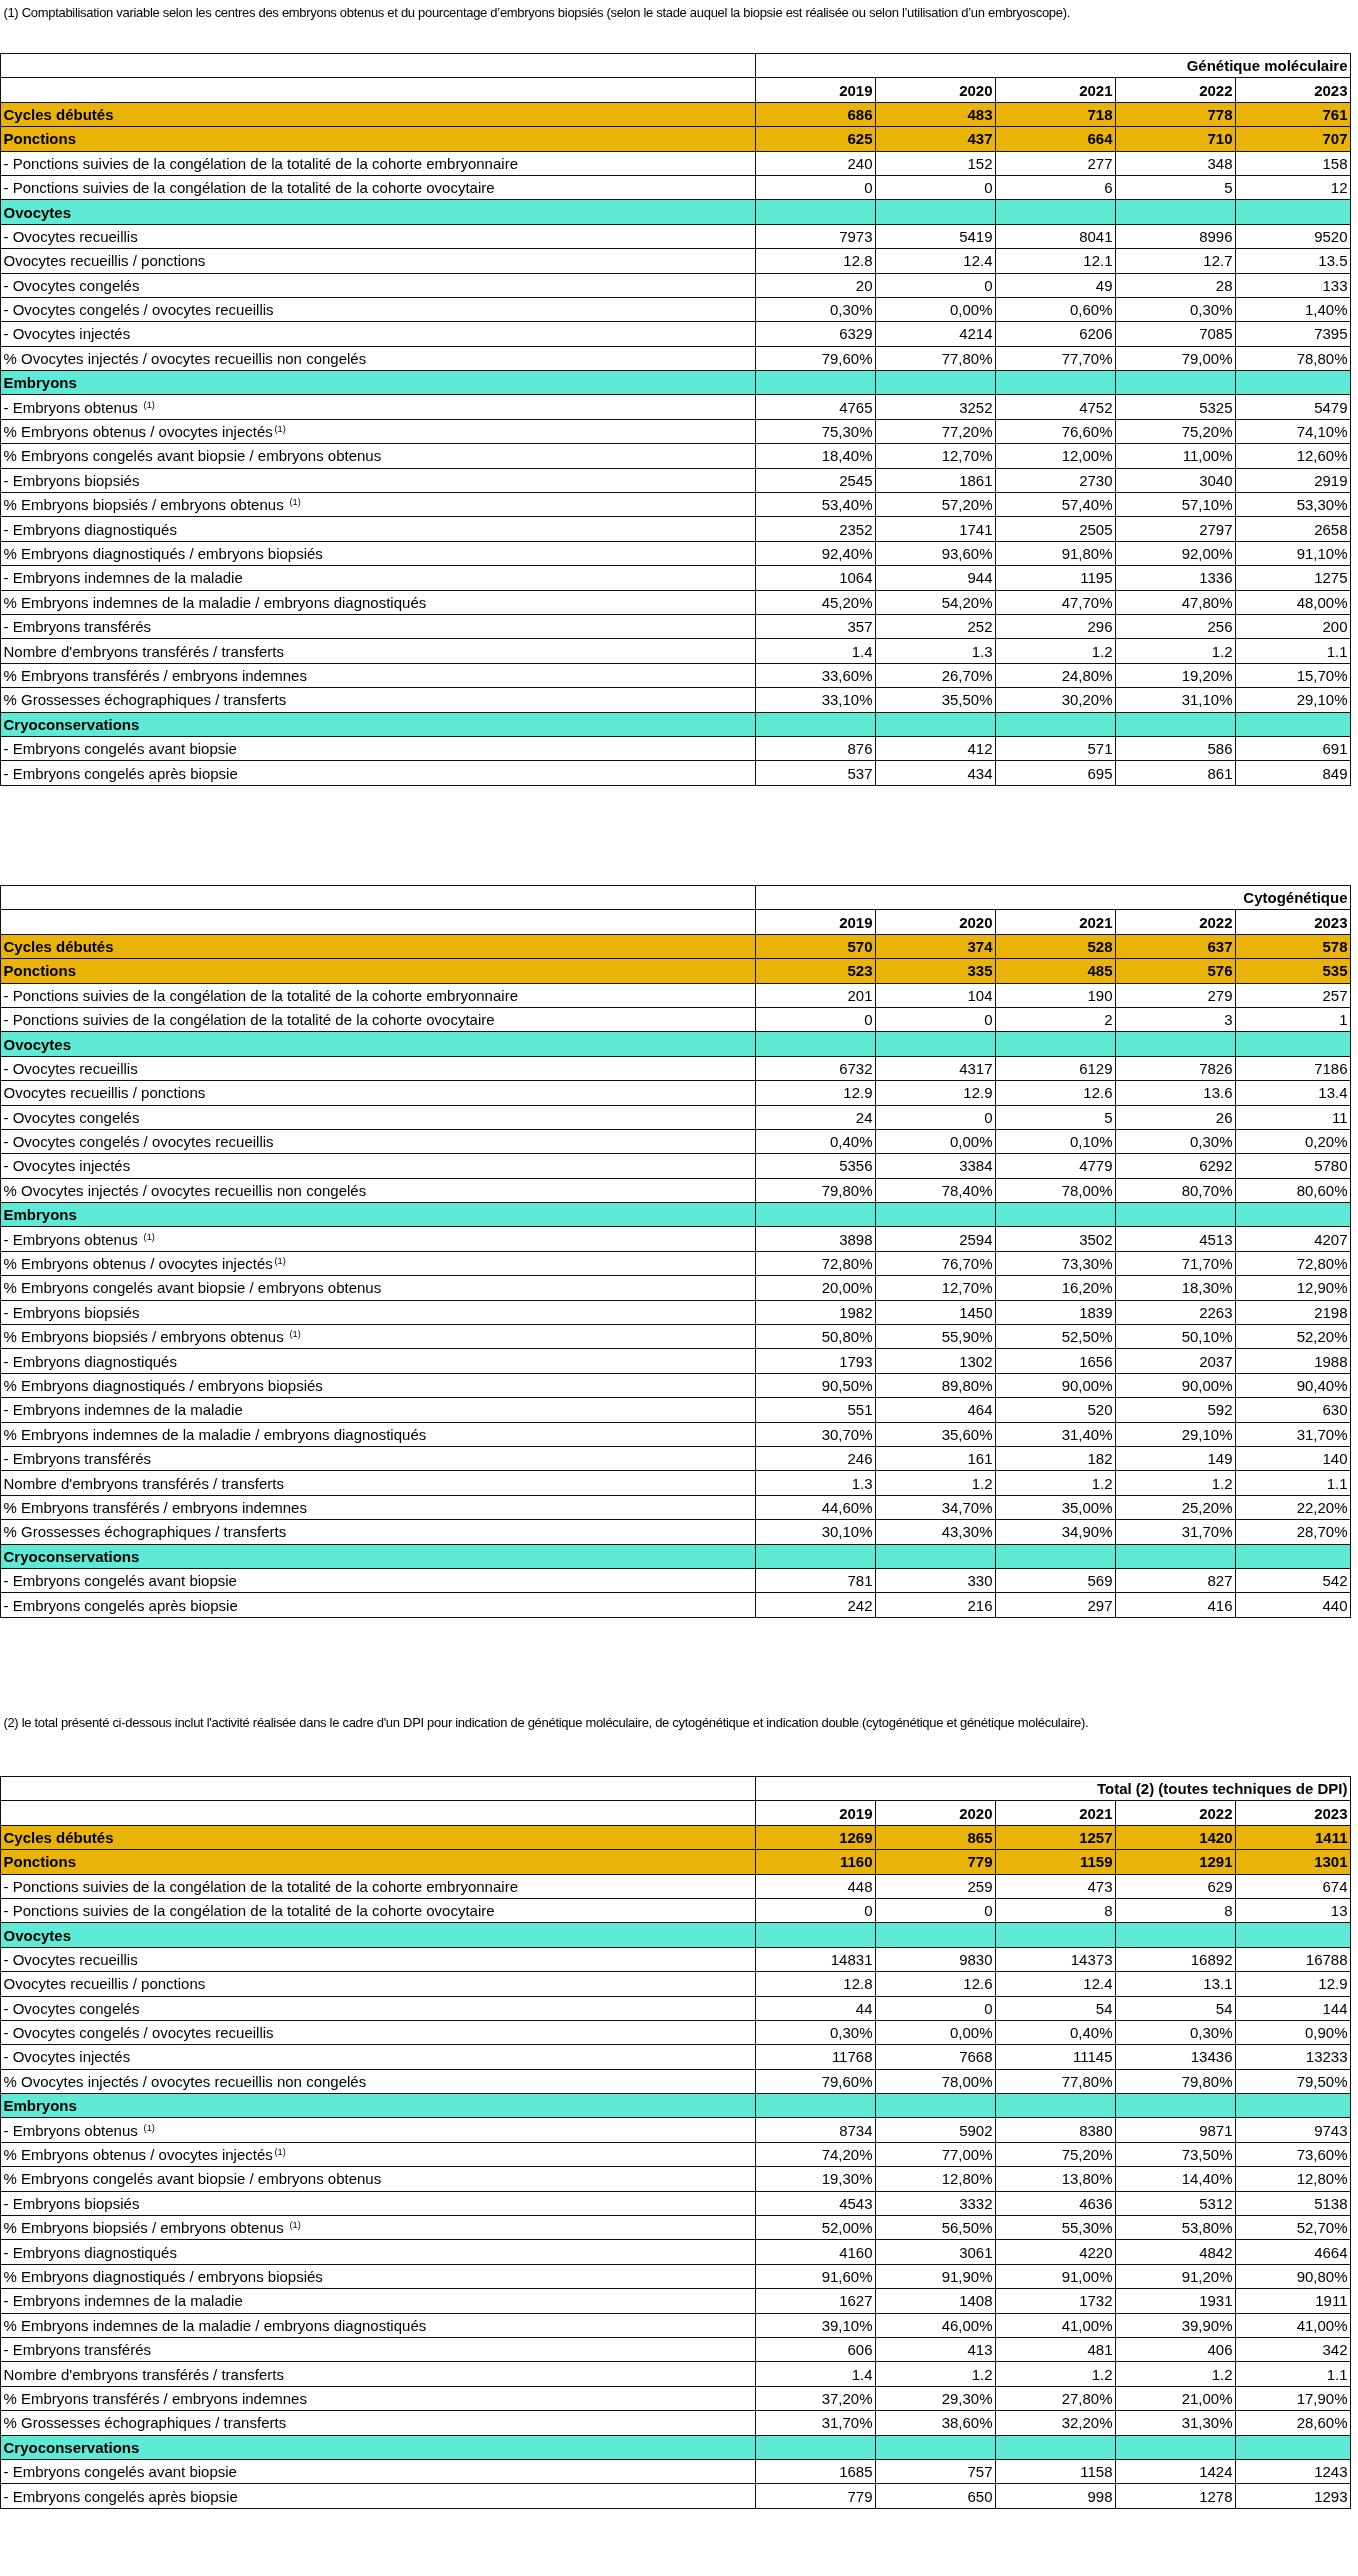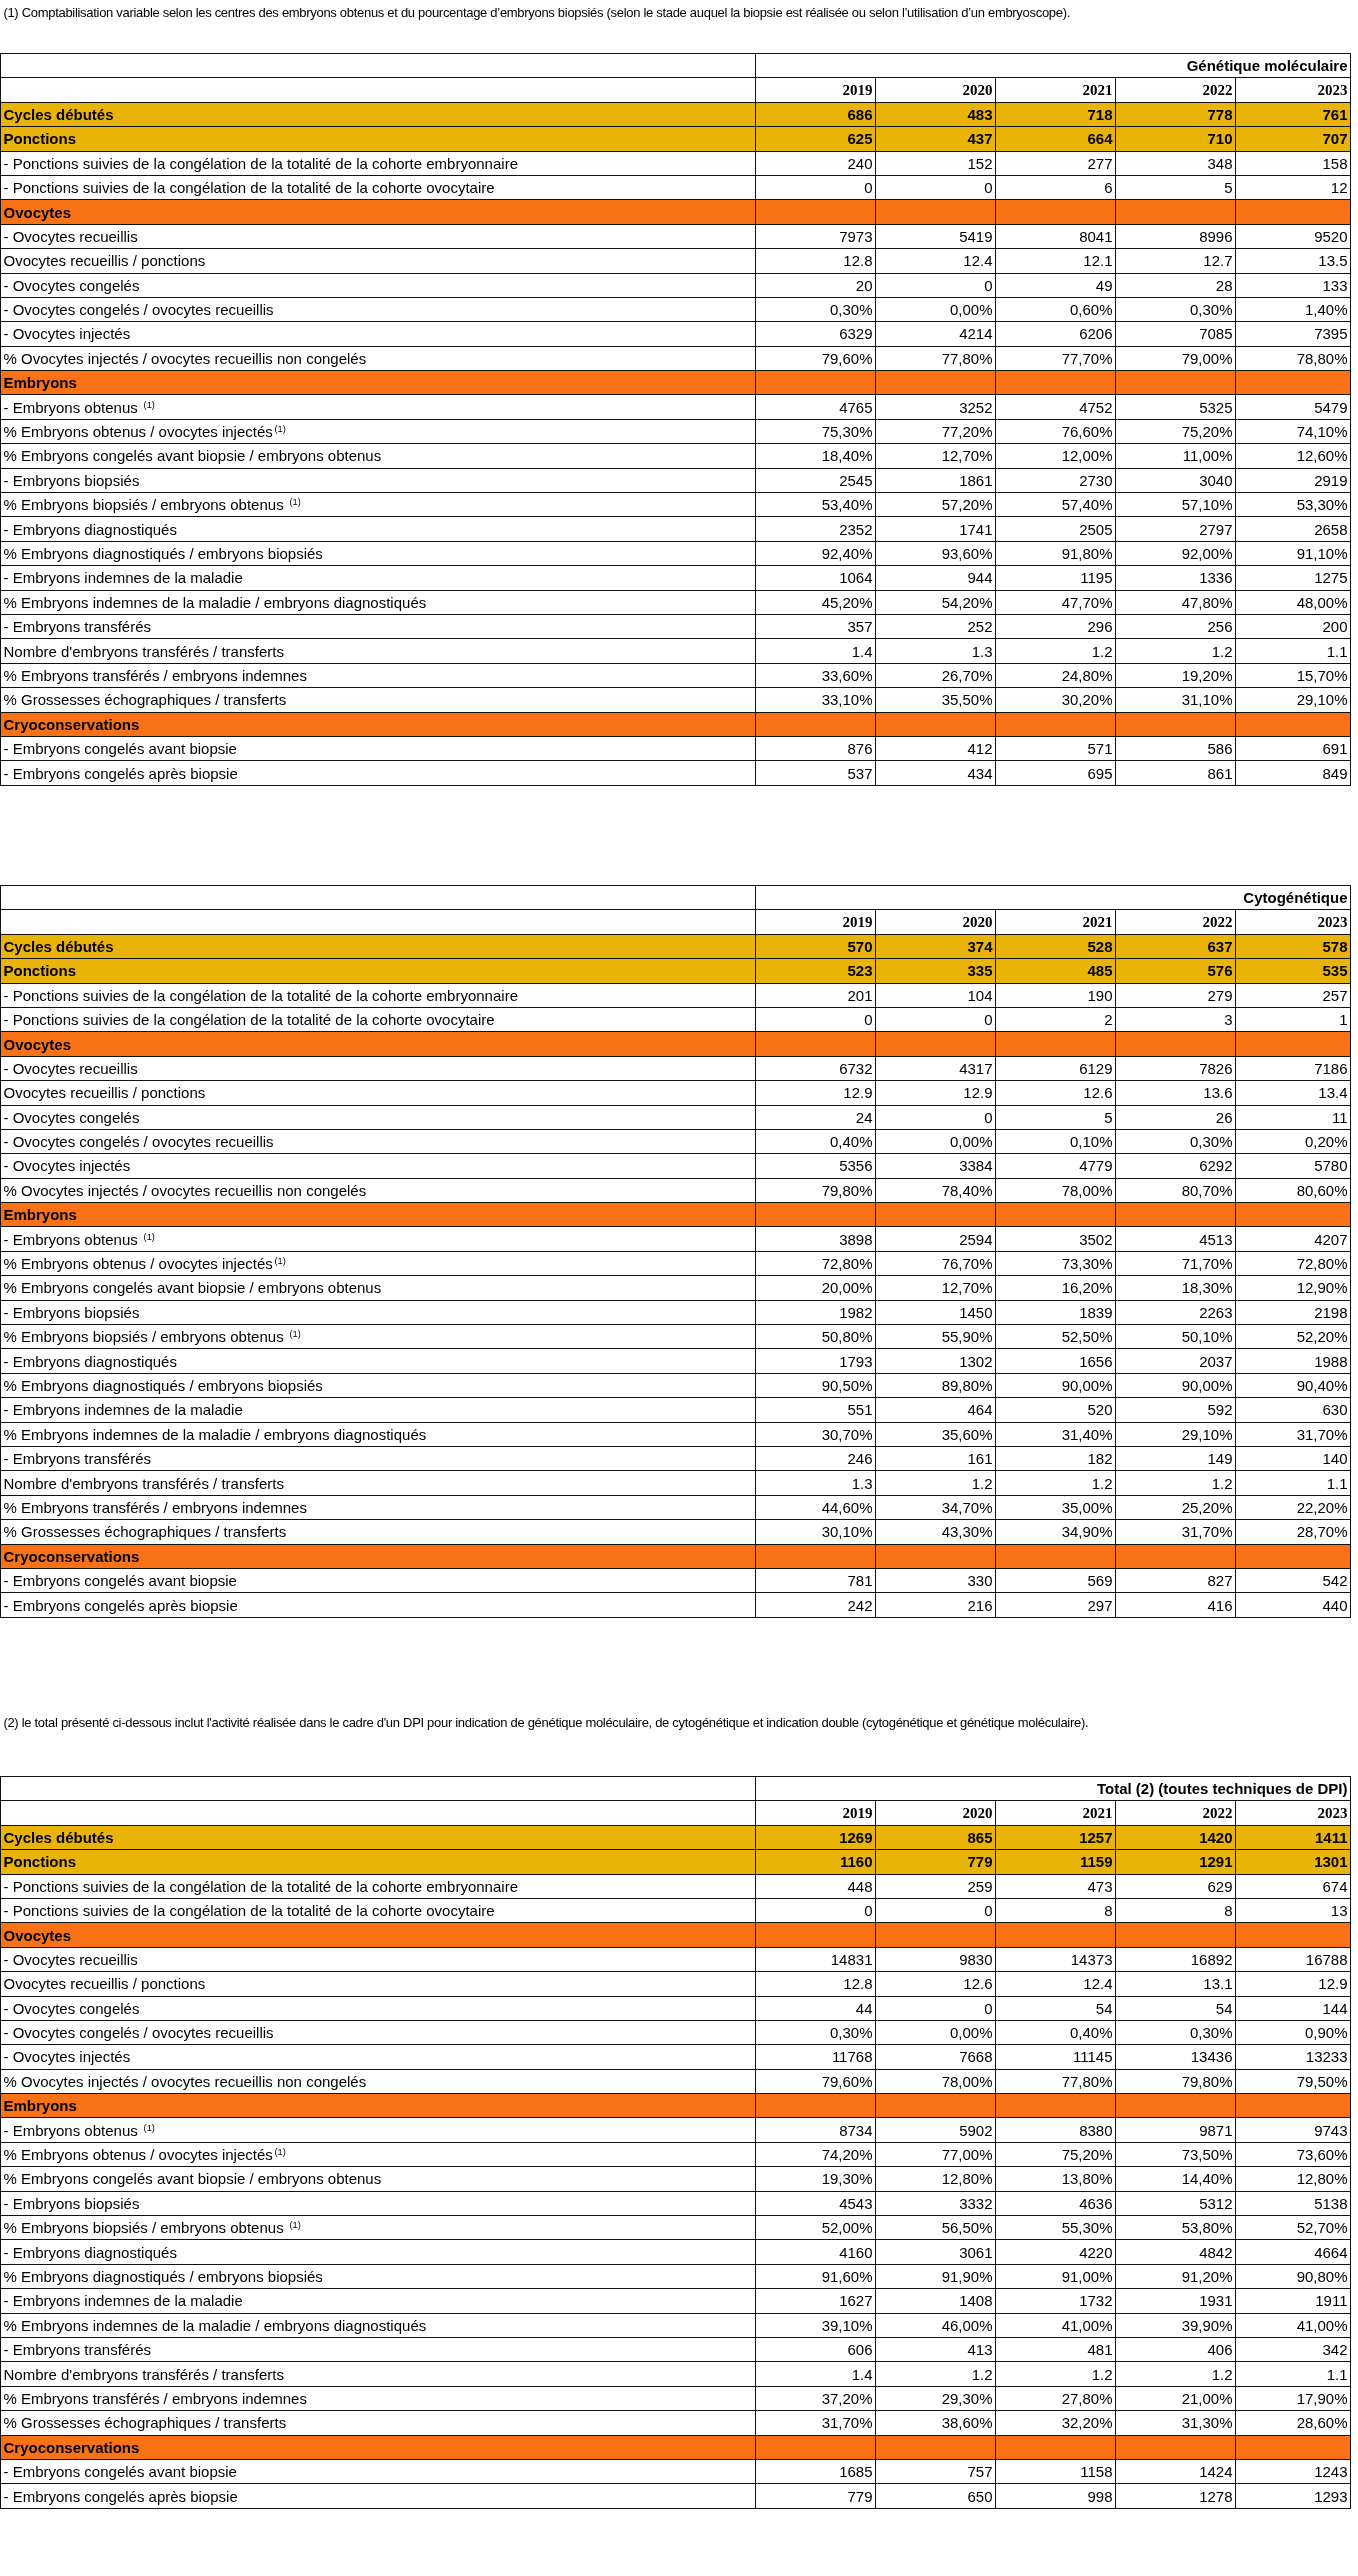--- a/index.html
+++ b/index.html
@@ -8,23 +8,23 @@
     .note1 { top: 5.1px; }
     .note2 { top: 1715px; }
     table.dt { position: absolute; left: 0; width: 1106px; border-collapse: collapse; table-layout: fixed; font-size: 15px; }
     table.dt td { border: 1.7px solid #111; height: 23.4px; padding: 0 2.5px; white-space: nowrap; overflow: hidden; line-height: 23px; }
     table.dt col.c0 { width: 755px; }
     table.dt col.cy { width: 120px; }
     table.dt col.cl { width: 115px; }
     td.num { text-align: right; }
     td.title { text-align: right; font-weight: bold; }
     tr.years td { font-weight: bold; }
-    tr.years td.num { text-align: right; font-family: Liberation Serif, serif; }
+    tr.years td.num { text-align: right; }
     tr.bold td { background: #eab308; font-weight: bold; }
-    tr.section td { background: #f97316; font-weight: bold; }
+    tr.section td { background: #5eead4; font-weight: bold; }
     sup { font-size: 9.3px; vertical-align: 5.1px; line-height: 0; margin-left: 1.7px; }
     #t1 { top: 53px; }
     #t2 { top: 885px; }
     #t3 { top: 1776px; }
   </style>
 </head>
 <body>
 
 <div class="note note1">(1) Comptabilisation variable selon les centres des embryons obtenus et du pourcentage d’embryons biopsiés (selon le stade auquel la biopsie est réalisée ou selon l’utilisation d’un embryoscope).</div>
 <div class="note note2">(2) le total présenté ci-dessous inclut l'activité réalisée dans le cadre d'un DPI pour indication de génétique moléculaire, de cytogénétique et indication double (cytogénétique et génétique moléculaire).</div>

